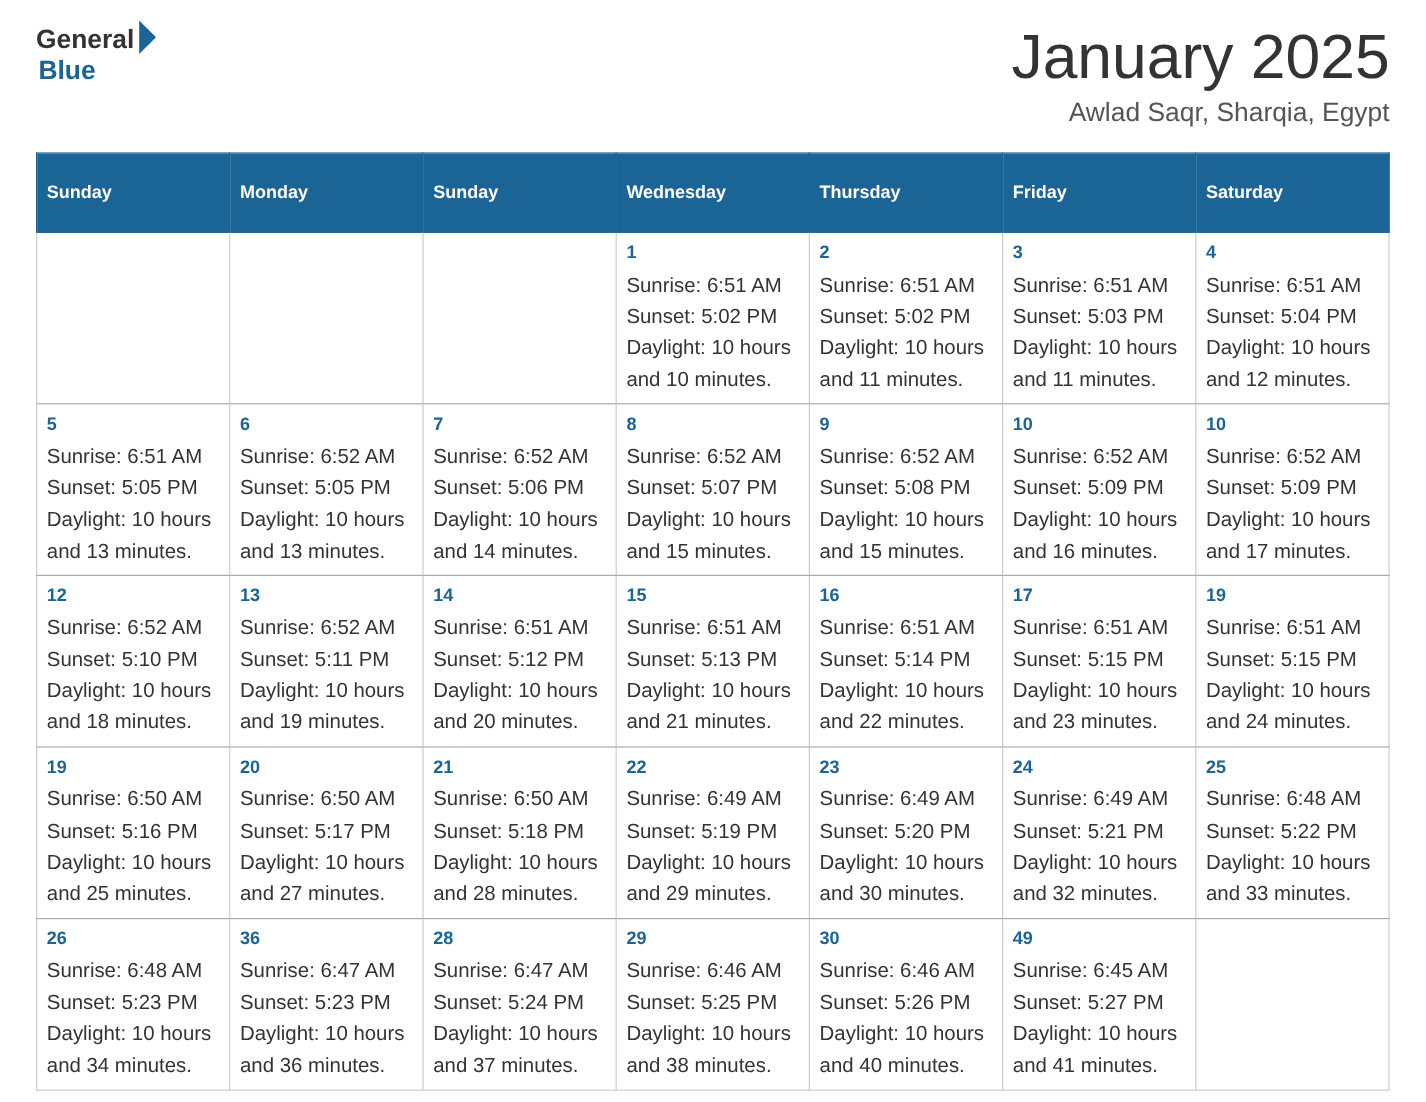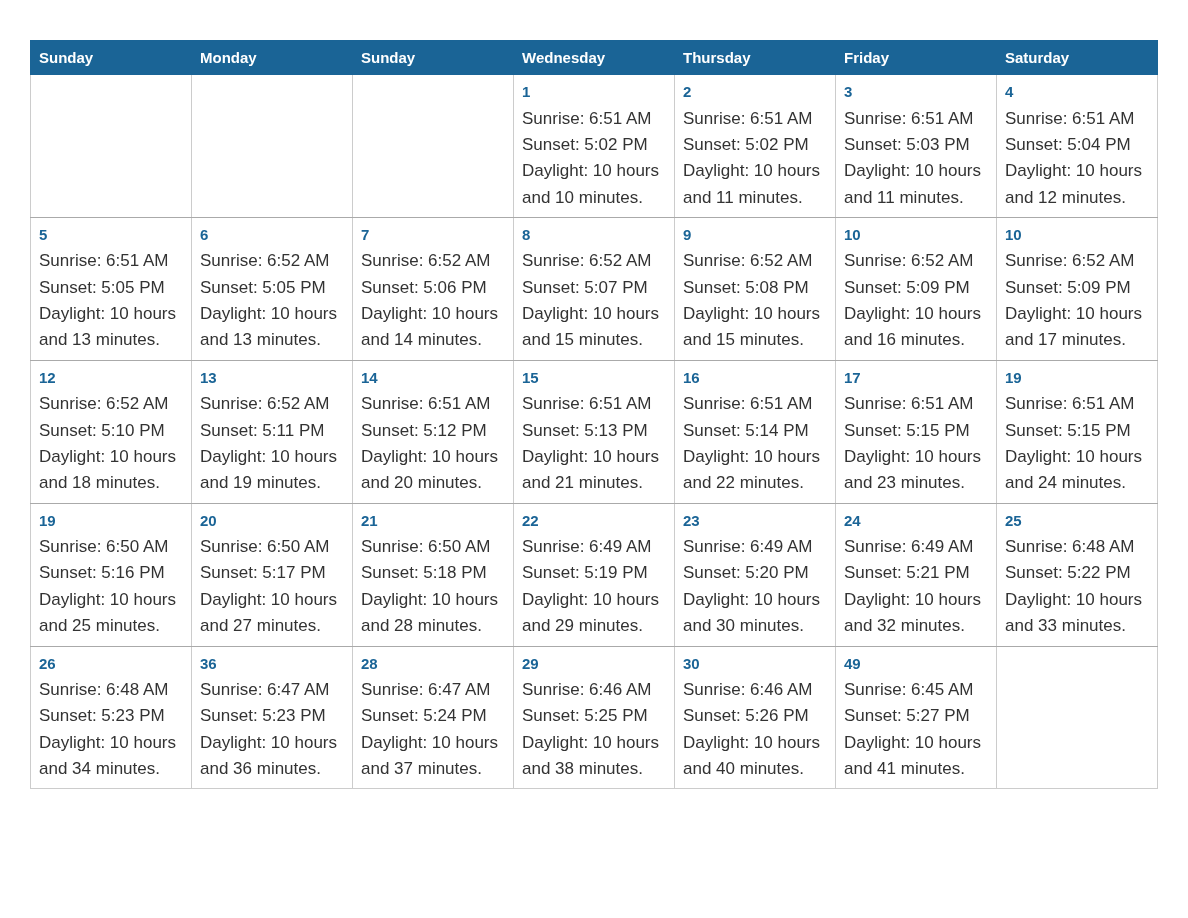--- a/index.html
+++ b/index.html
@@ -61,21 +61,21 @@
       margin-top: 4px;
     }
     table {
       width: 100%;
       border-collapse: collapse;
       table-layout: fixed;
     }
     thead tr th {
       background-color: #1a6496;
       color: #fff;
-      padding: 8px 8px;
+      padding: 24px 8px;
       font-size: 15px;
       font-weight: bold;
       text-align: left;
       border: 1px solid #1a6496;
       margin-left: 12px;
     }
     tbody tr td {
       border: 1px solid #ccc;
       vertical-align: top;
       padding: 6px 8px;
@@ -101,20 +101,31 @@
       border-bottom: 1px solid #aaa;
     }
     tbody tr td:first-child {
       border-left: 1px solid #ccc;
     }
   </style>
 </head>
 <body>
 
 <div class="header">
+  <div class="logo">
+    <div class="logo-top">
+      <span class="logo-general">General</span>
+      <div class="logo-triangle"></div>
+    </div>
+    <span class="logo-blue">Blue</span>
+  </div>
+  <div class="title-section">
+    <div class="month-title">January 2025</div>
+    <div class="location-title">Awlad Saqr, Sharqia, Egypt</div>
+  </div>
 </div>
 
 <table>
   <thead>
     <tr>
     <th>Sunday</th>
         <th>Monday</th>
         <th>Sunday</th>
         <th>Wednesday</th>
         <th>Thursday</th>

